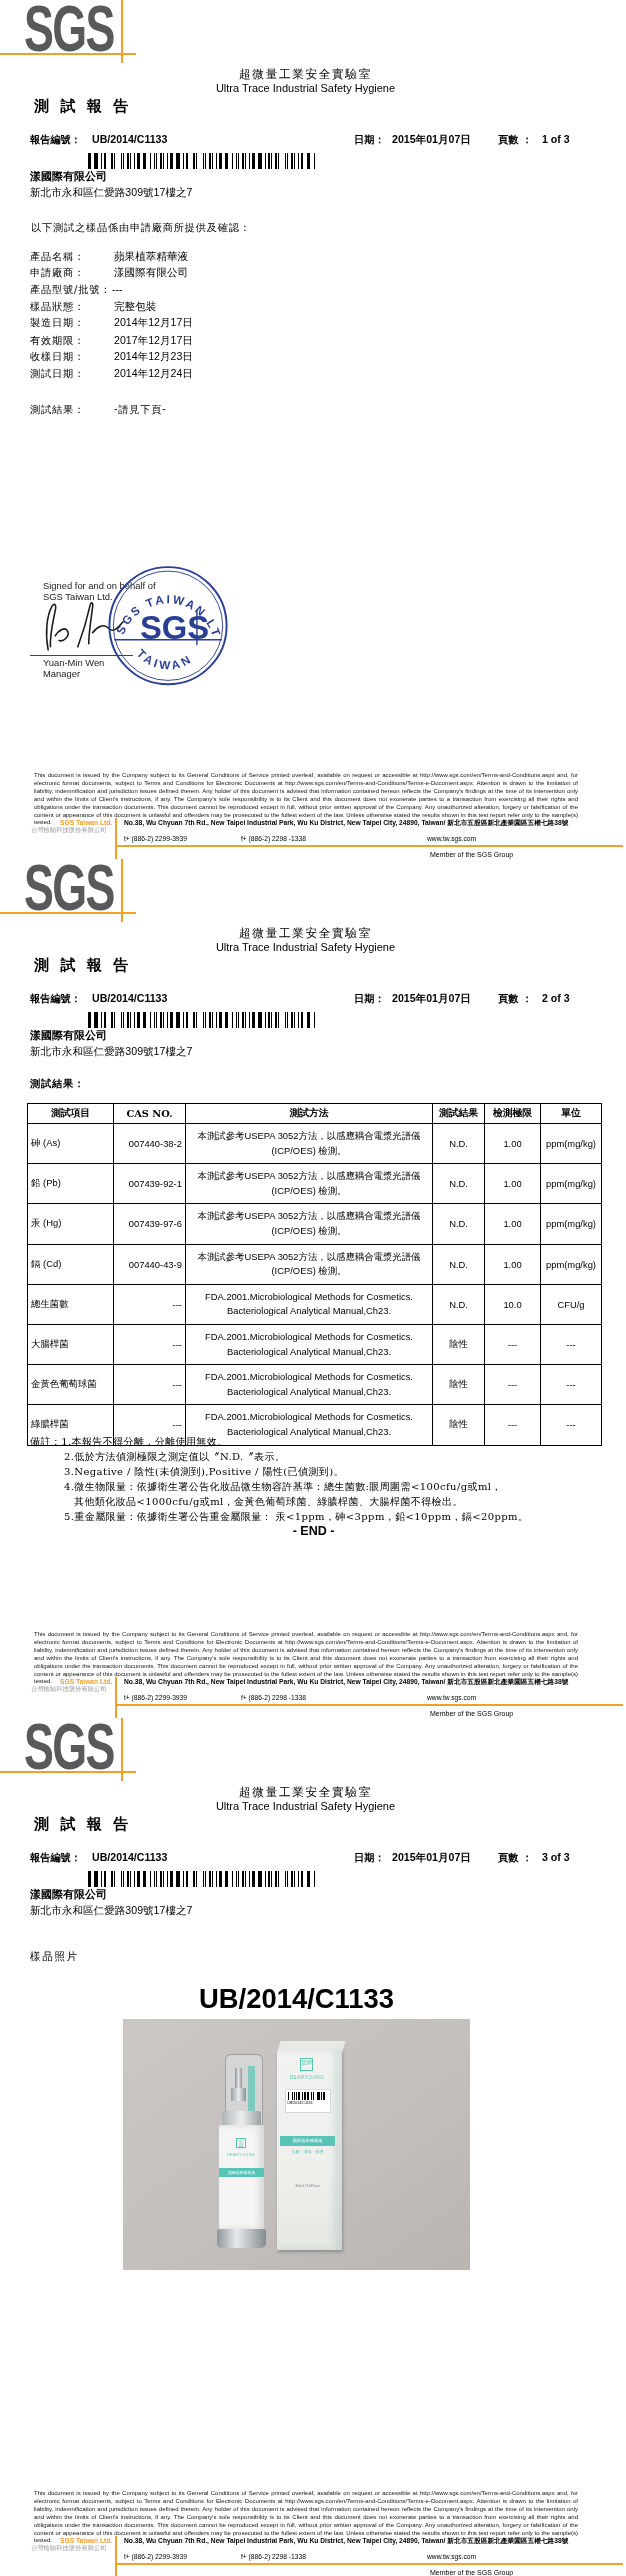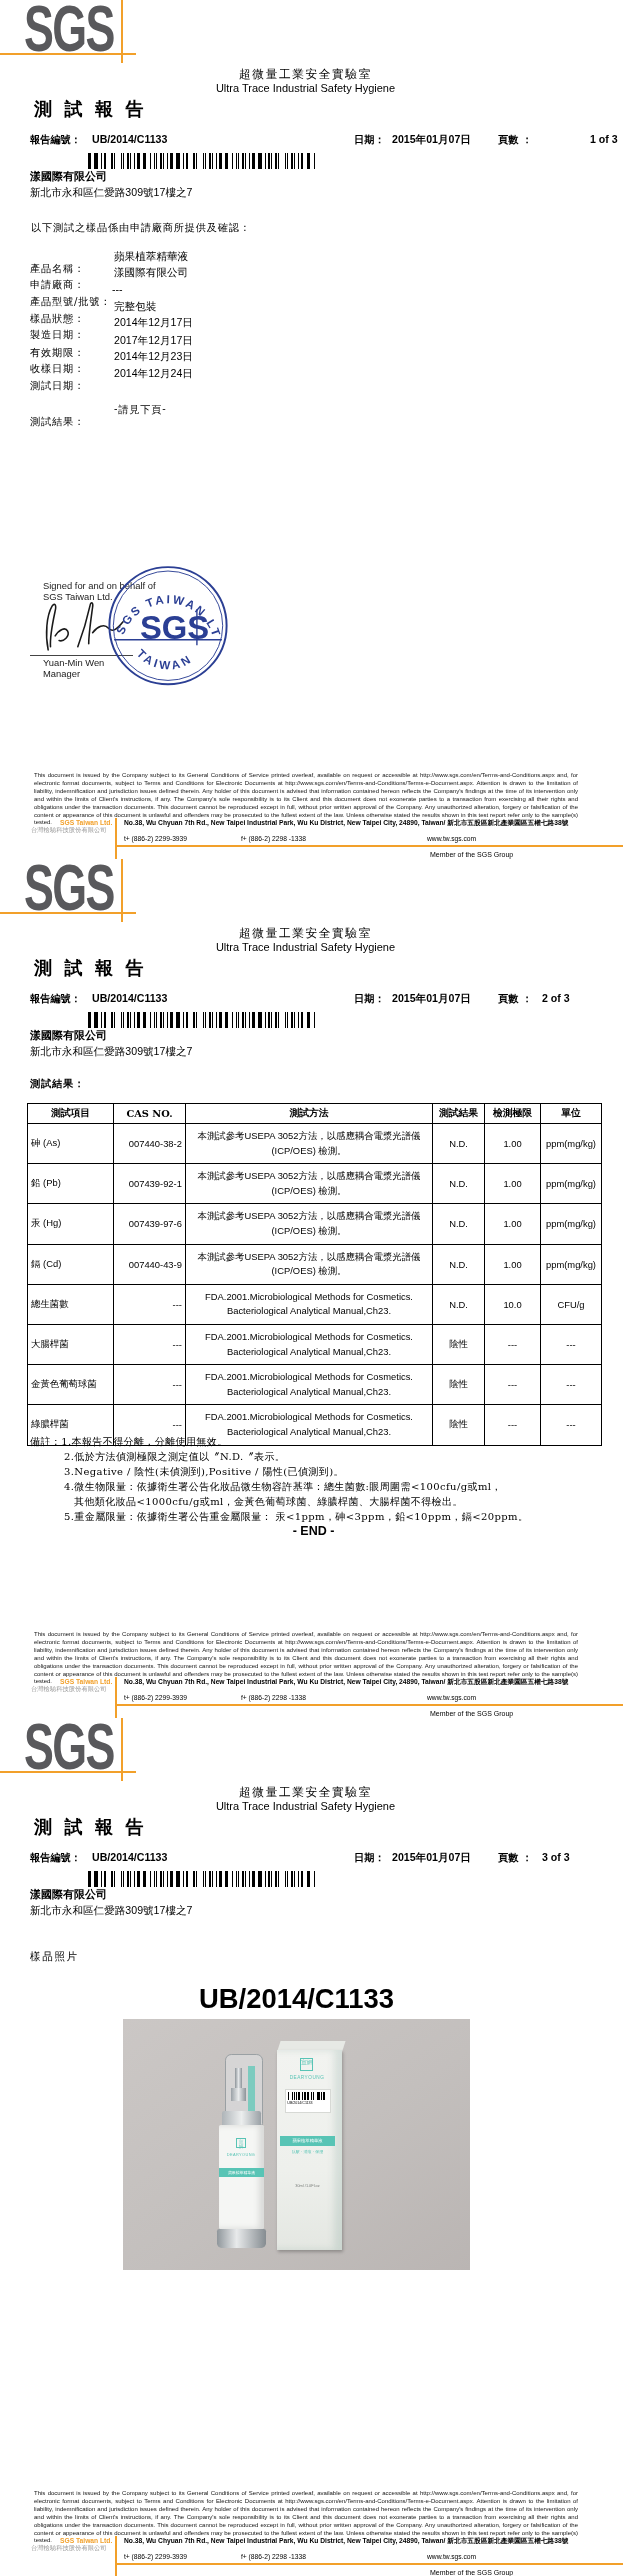--- a/index.html
+++ b/index.html
@@ -12,34 +12,34 @@
   .sgs-logo{left:23.5px;top:1.6px;width:102px;height:55px;overflow:visible;}
   .sgs-logo .txt{font-family:"Liberation Sans",sans-serif;font-weight:bold;font-size:64px;line-height:55px;
     color:#59595c;letter-spacing:-2.3px;transform:scaleX(.70);transform-origin:left top;display:block;}
   .logo-vline{left:121px;top:0;width:1.6px;height:63px;background:#f2a02a;}
   .logo-hline{left:0;top:53px;width:136px;height:1.6px;background:#f2a02a;}
 
   .lab-zh{left:0;top:67px;width:611px;text-align:center;font-family:"DejaVu Serif","Liberation Serif",serif;
     font-size:11.7px;letter-spacing:1.6px;}
   .lab-en{left:0;top:82px;width:611px;text-align:center;font-size:11px;}
   .doc-title{left:34px;top:97px;font-family:"DejaVu Serif","Liberation Serif",serif;font-weight:bold;
-    font-size:18px;letter-spacing:3.1px;}
+    font-size:15px;letter-spacing:3.1px;}
 
   .lbl{font-family:"DejaVu Serif","Liberation Serif",serif;font-weight:bold;font-size:10.2px;}
   .val{font-weight:bold;font-size:10.6px;}
   .info-top{top:133px;}
   .barcode{left:88px;top:153px;width:227px;height:16.4px;
     background:repeating-linear-gradient(90deg,#000 0 1.6px,#fff 1.6px 2.3px,#000 2.3px 3.1px,#fff 3.1px 6.3px,#000 6.3px 8.6px,#fff 8.6px 9.4px,#000 9.4px 10.2px,#fff 10.2px 13.3px,#000 13.3px 14px,#fff 14px 16.4px);}
   .company{left:30px;top:169px;font-weight:bold;font-size:11px;}
   .addr{left:30px;top:186px;font-size:10.6px;}
 
   .fieldlbl{font-family:"DejaVu Serif","Liberation Serif",serif;font-size:10.2px;letter-spacing:0.8px;}
   .fieldval{font-size:10.6px;}
   .frow{left:0;width:595px;height:15.7px;}
-  .frow .fl{position:absolute;left:30px;top:12px;}
+  .frow .fl{position:absolute;left:30px;top:0;}
   .frow .fv{position:absolute;left:114px;top:0;}
 
   
   .signed{left:43px;font-size:9.4px;color:#222;}
   .sig-underline{left:30px;top:655px;width:103px;height:0.8px;background:#444;}
   .stamp-svg{left:103px;top:564px;}
 
   
   table.results{position:absolute;left:27px;top:244px;width:574px;border-collapse:collapse;table-layout:fixed;}
   table.results th{border:1.6px solid #000;font-family:"DejaVu Serif","Liberation Serif",serif;
@@ -104,21 +104,21 @@
   <div class="abs logo-hline"></div>
   <div class="abs lab-zh">超微量工業安全實驗室</div>
   <div class="abs lab-en">Ultra Trace Industrial Safety Hygiene</div>
   <div class="abs doc-title">測 試 報 告</div>
 
   <div class="abs lbl info-top" style="left:30px;">報告編號：</div>
   <div class="abs val info-top" style="left:92px;">UB/2014/C1133</div>
   <div class="abs lbl info-top" style="left:354px;">日期：</div>
   <div class="abs val info-top" style="left:392px;">2015年01月07日</div>
   <div class="abs lbl info-top" style="left:498px;">頁數 ：</div>
-  <div class="abs val info-top" style="left:542px;margin-left:48px;">1 of 3</div>
+  <div class="abs val info-top" style="left:542px;">1 of 3</div>
   <div class="abs barcode"></div>
   <div class="abs company">漾國際有限公司</div>
   <div class="abs addr">新北市永和區仁愛路309號17樓之7</div>
 
   <div class="abs fieldlbl" style="left:31px;top:221px;">以下測試之樣品係由申請廠商所提供及確認：</div>
 
   <div class="abs frow" style="top:250px;">
       <span class="fl fieldlbl">產品名稱：</span>
       <span class="fv fieldval">蘋果植萃精華液</span>
     </div>

